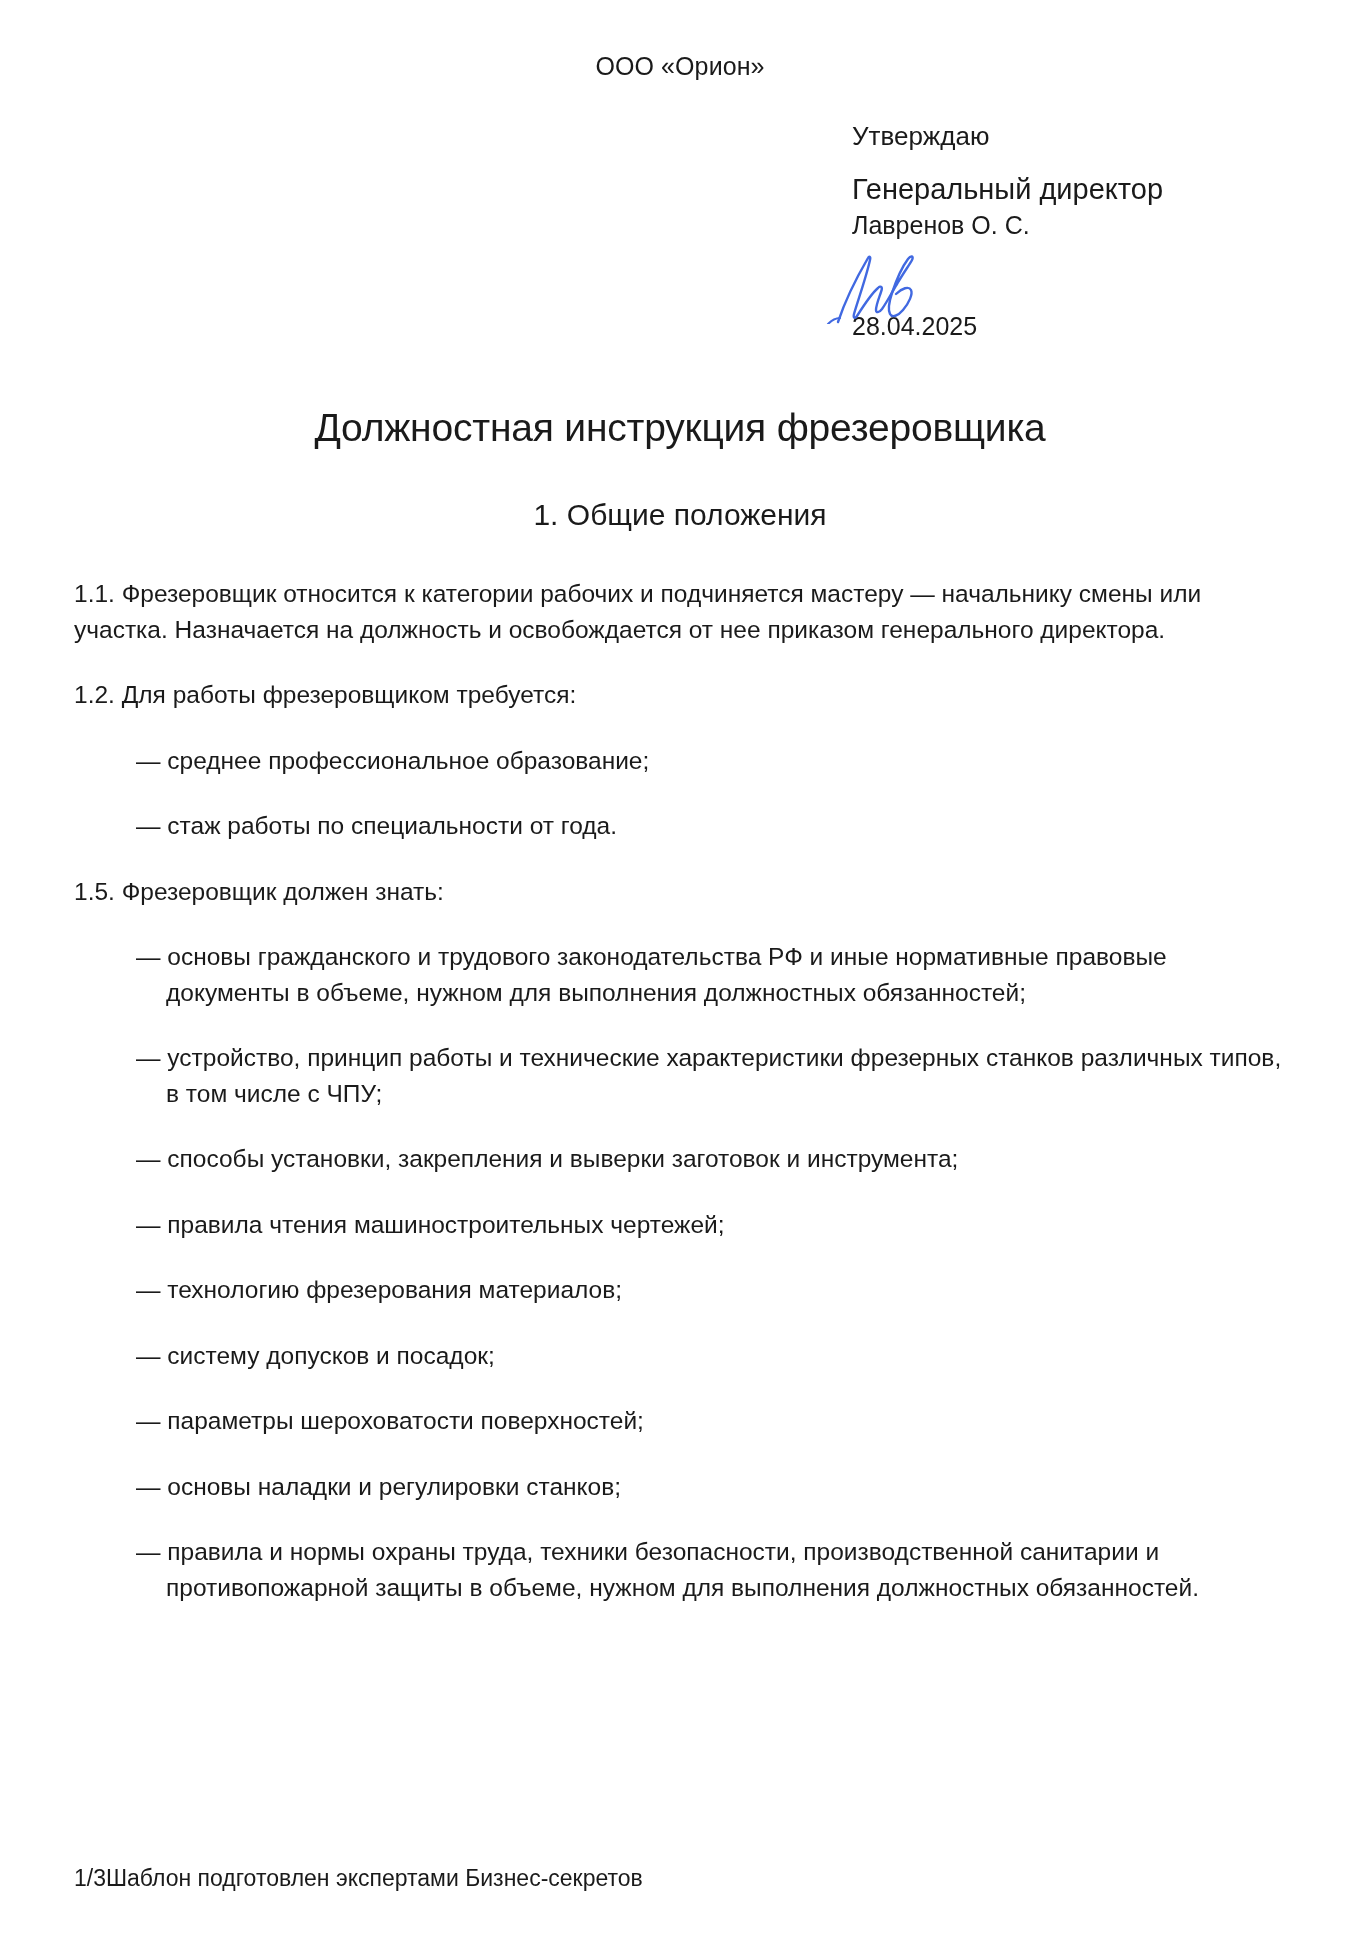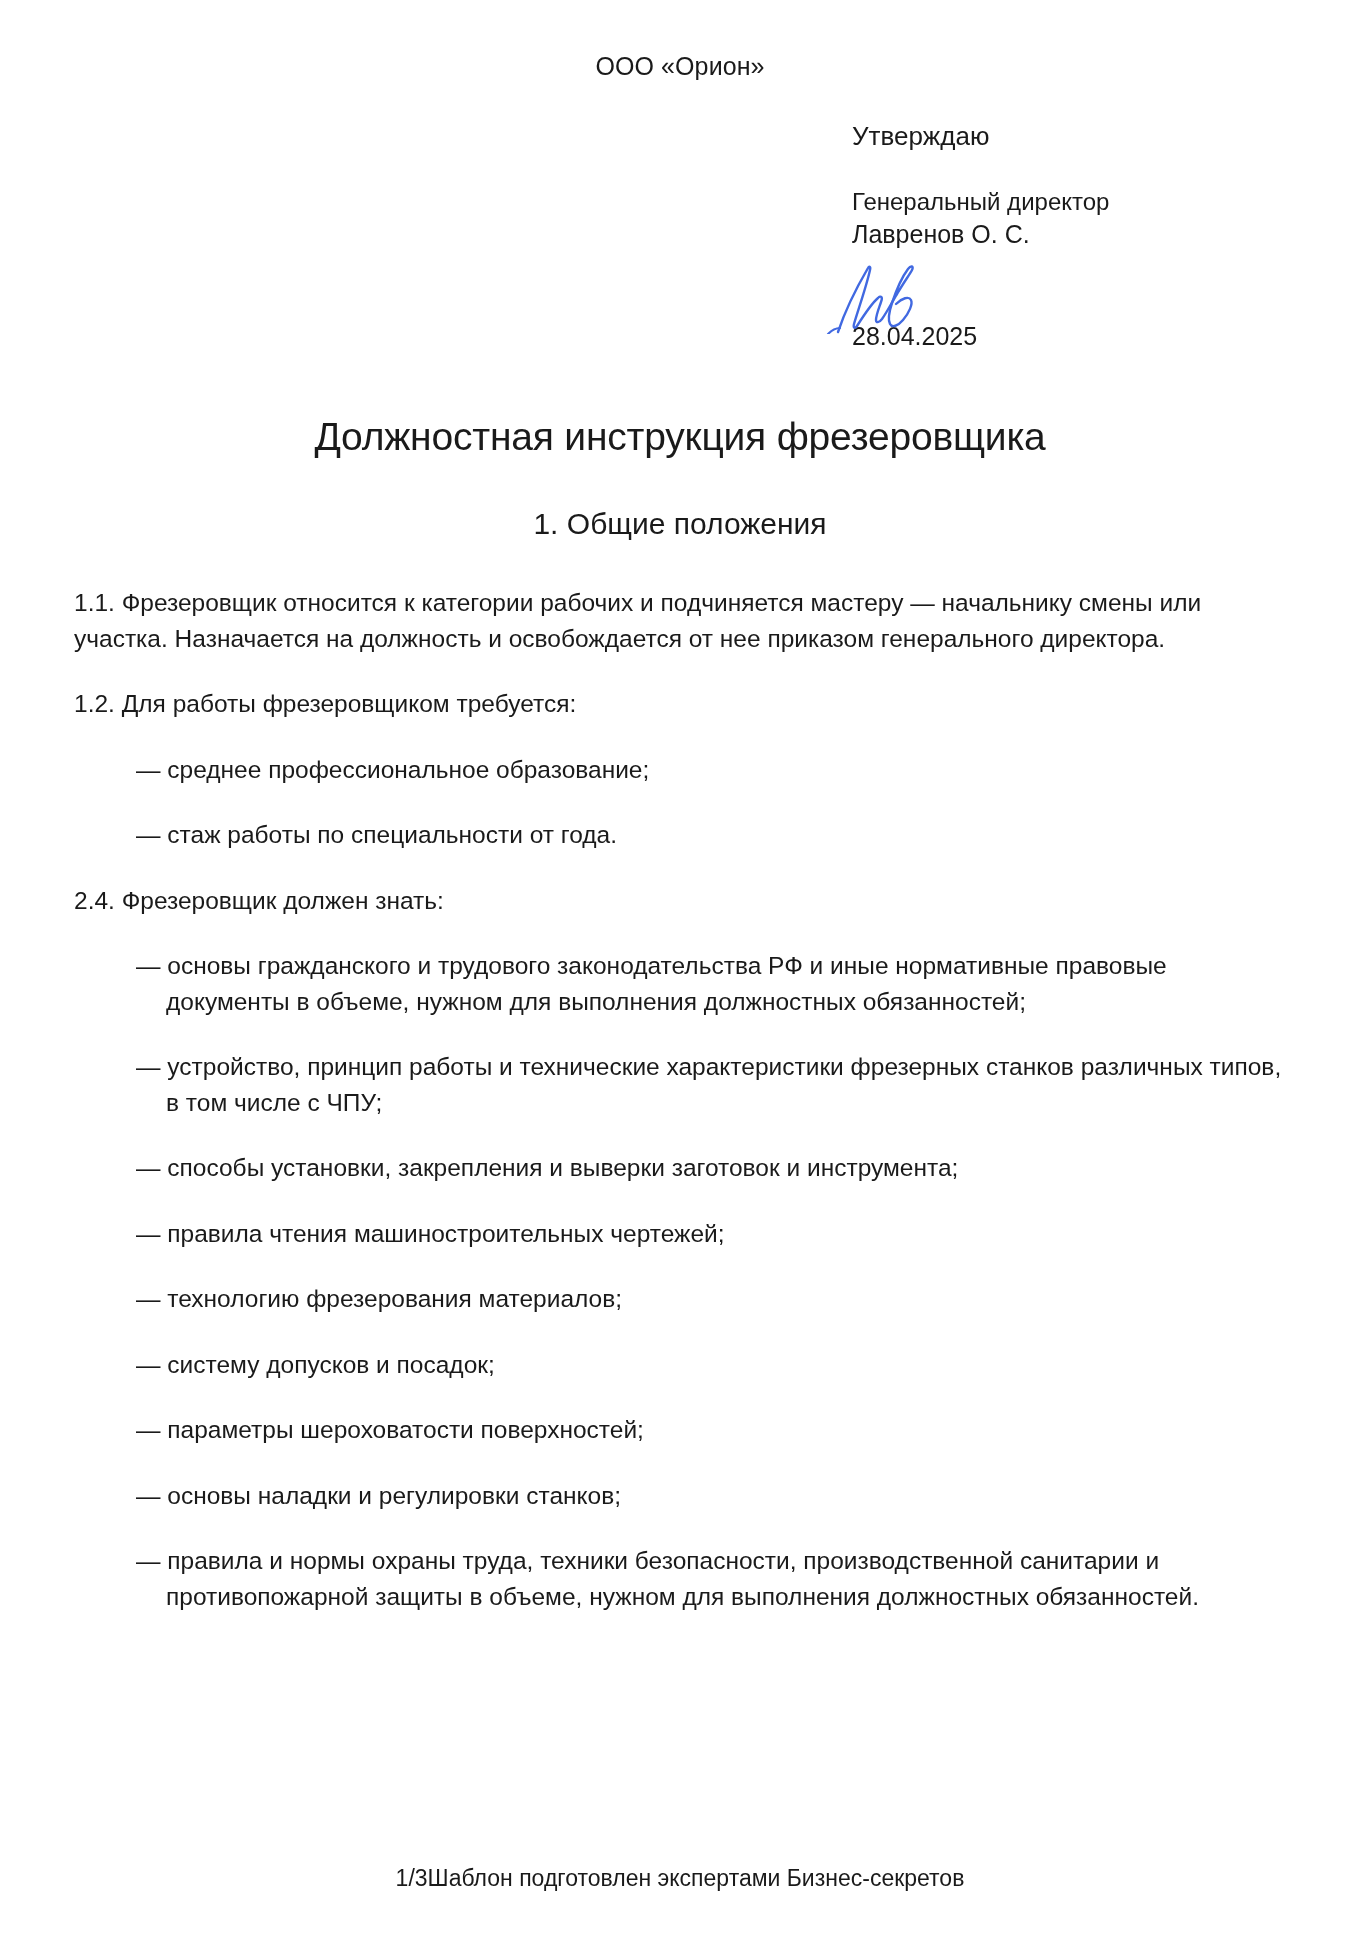--- a/index.html
+++ b/index.html
@@ -35,23 +35,23 @@
 
   .approval-block {
     margin-top: 36px;
     padding-left: 778px;
   }
   .approval-word {
     font-size: 26px;
     line-height: 1.35;
   }
   .approval-role {
-    font-size: 24px;
+    font-size: 29px;
     line-height: 1.35;
-    margin-top: 32px;
+    margin-top: 16px;
   }
   .approval-name {
     font-size: 25px;
     line-height: 1.35;
   }
   .signature-wrap {
     height: 62px;
     margin-top: 6px;
     margin-left: -28px;
     position: relative;
@@ -112,21 +112,21 @@
   ul.dash-list li:last-child { margin-bottom: 0; }
 
   
   .footer {
     position: absolute;
     left: 74px;
     right: 74px;
     bottom: 52px;
     display: flex;
     align-items: baseline;
-    justify-content: center;
+    justify-content: flex-start;
     font-size: 23px;
     line-height: 1.3;
   }
   .footer-right { text-align: right; }
 </style>
 </head>
 <body>
 
 <div class="page">
 
@@ -156,21 +156,21 @@
 
     <p class="para">1.1. Фрезеровщик относится к категории рабочих и подчиняется мастеру — начальнику смены или участка. Назначается на должность и освобождается от нее приказом генерального директора.</p>
 
     <p class="para">1.2. Для работы фрезеровщиком требуется:</p>
 
     <ul class="dash-list">
       <li>— среднее профессиональное образование;</li>
       <li>— стаж работы по специальности от года.</li>
     </ul>
 
-    <p class="para">2.4. Фрезеровщик должен знать:</p>
+    <p class="para">1.5. Фрезеровщик должен знать:</p>
 
     <ul class="dash-list">
       <li>— основы гражданского и трудового законодательства РФ и иные нормативные правовые документы в объеме, нужном для выполнения должностных обязанностей;</li>
       <li>— устройство, принцип работы и технические характеристики фрезерных станков различных типов, в том числе с ЧПУ;</li>
       <li>— способы установки, закрепления и выверки заготовок и инструмента;</li>
       <li>— правила чтения машиностроительных чертежей;</li>
       <li>— технологию фрезерования материалов;</li>
       <li>— систему допусков и посадок;</li>
       <li>— параметры шероховатости поверхностей;</li>
       <li>— основы наладки и регулировки станков;</li>

